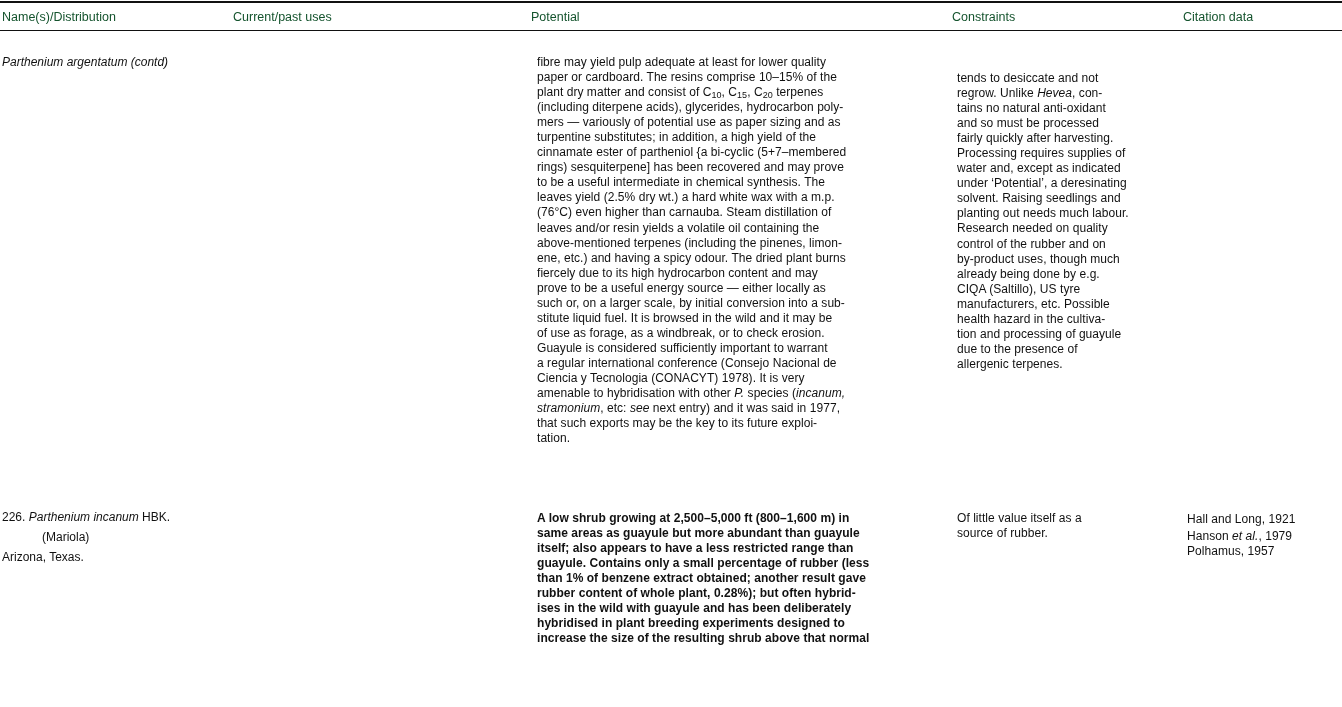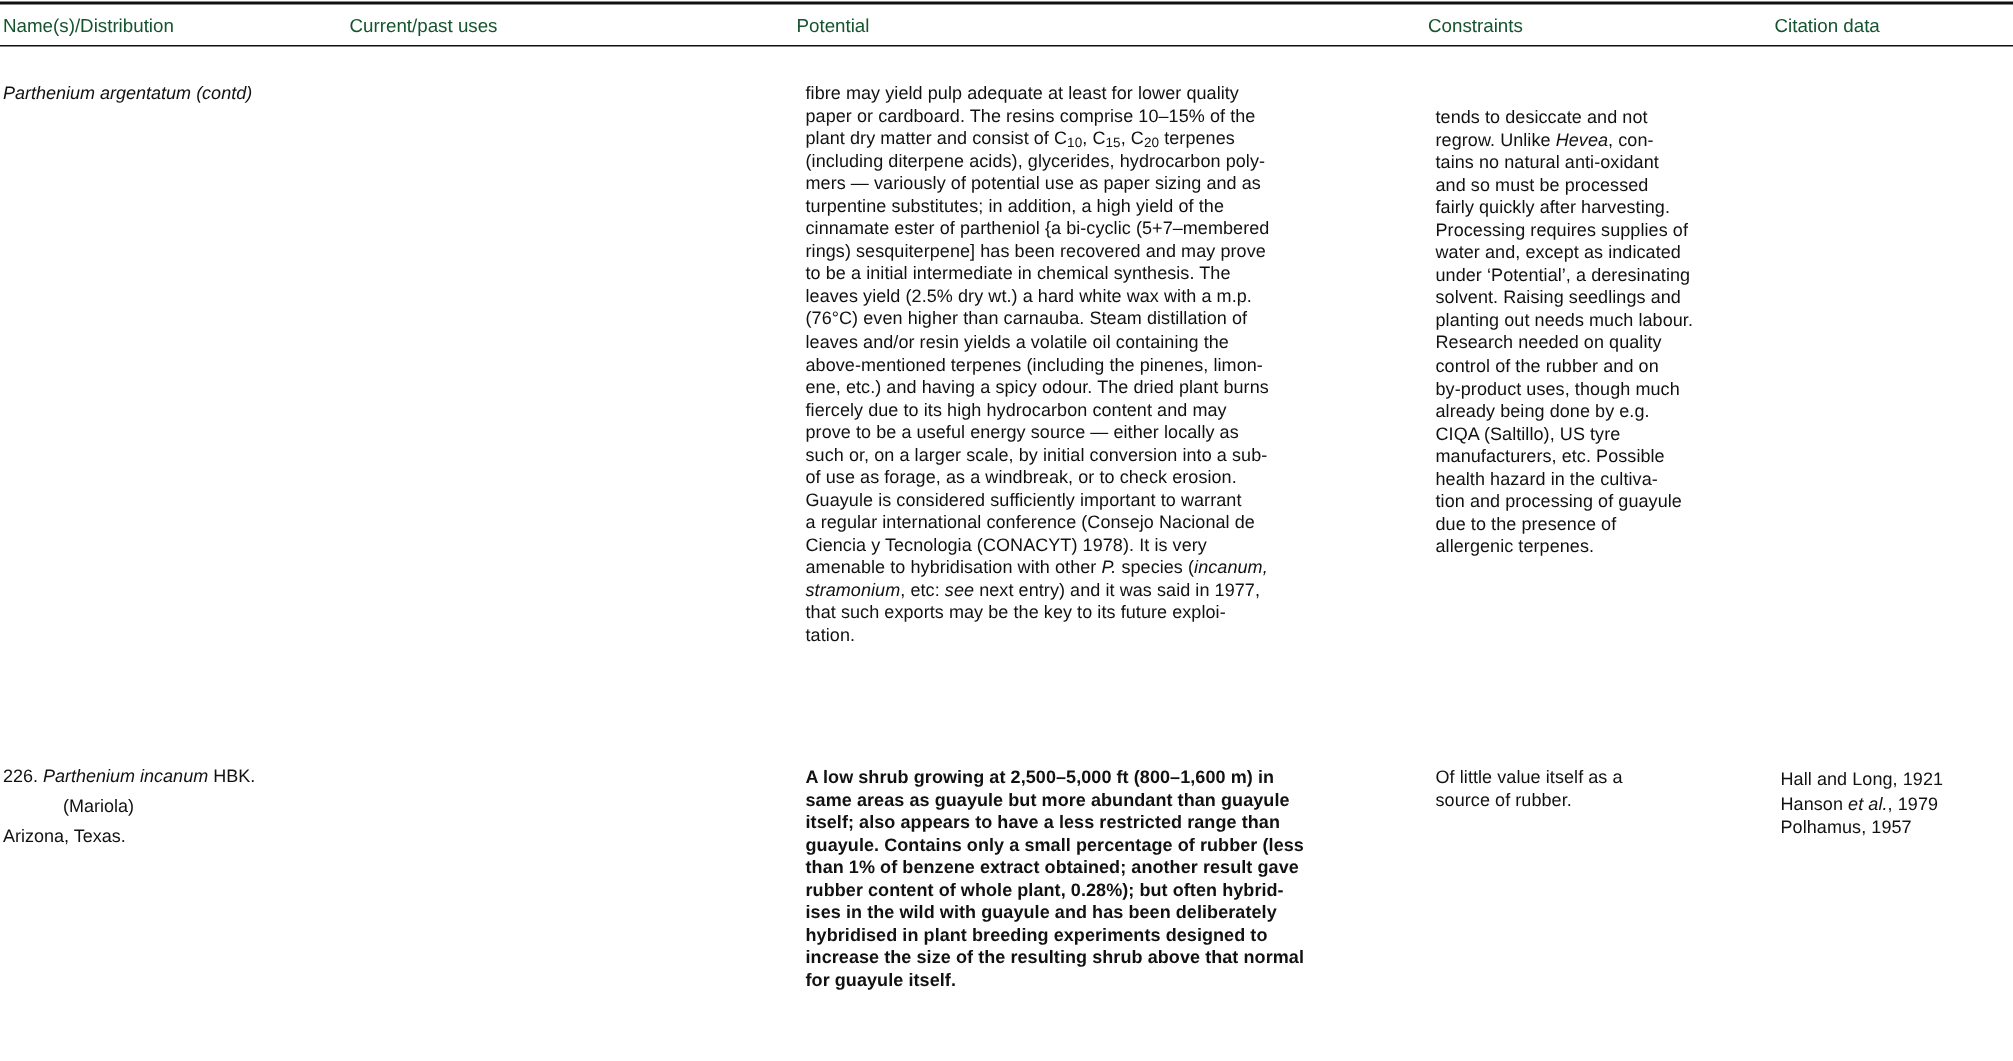--- a/index.html
+++ b/index.html
@@ -38,29 +38,30 @@
 
 <div class="col" id="pot0" style="left:537px; top:55px;">
     <span class="ln">fibre may yield pulp adequate at least for lower quality</span>
     <span class="ln">paper or cardboard.  The resins comprise 10–15% of the</span>
     <span class="ln">plant dry matter and consist of C<sub>10</sub>, C<sub>15</sub>, C<sub>20</sub> terpenes</span>
     <span class="ln">(including diterpene acids), glycerides, hydrocarbon poly-</span>
     <span class="ln">mers — variously of potential use as paper sizing and as</span>
     <span class="ln">turpentine substitutes; in addition, a high yield of the</span>
     <span class="ln">cinnamate ester of partheniol {a bi-cyclic (5+7–membered</span>
     <span class="ln">rings) sesquiterpene] has been recovered and may prove</span>
-    <span class="ln">to be a initial intermediate in chemical synthesis.  The</span>
+    <span class="ln">to be a useful intermediate in chemical synthesis.  The</span>
     <span class="ln">leaves yield (2.5% dry wt.) a hard white wax with a m.p.</span>
     <span class="ln">(76°C) even higher than carnauba.  Steam distillation of</span>
     <span class="ln">leaves and/or resin yields a volatile oil containing the</span>
     <span class="ln">above-mentioned terpenes (including the pinenes, limon-</span>
     <span class="ln">ene, etc.) and having a spicy odour.  The dried plant burns</span>
     <span class="ln">fiercely due to its high hydrocarbon content and may</span>
     <span class="ln">prove to be a useful energy source — either locally as</span>
     <span class="ln">such or, on a larger scale, by initial conversion into a sub-</span>
+    <span class="ln">stitute liquid fuel.  It is browsed in the wild and it may be</span>
     <span class="ln">of use as forage, as a windbreak, or to check erosion.</span>
     <span class="ln">Guayule is considered sufficiently important to warrant</span>
     <span class="ln">a regular international conference (Consejo Nacional de</span>
     <span class="ln">Ciencia y Tecnologia (CONACYT) 1978).  It is very</span>
     <span class="ln">amenable to hybridisation with other <i>P.</i> species (<i>incanum,</i></span>
     <span class="ln"><i>stramonium</i>, etc: <i>see</i> next entry) and it was said in 1977,</span>
     <span class="ln">that such exports may be the key to its future exploi-</span>
     <span class="ln">tation.</span>
   </div>
 <div class="col" id="con0" style="left:957px; top:71px;">
@@ -97,21 +98,20 @@
 <div class="col" id="pot1" style="left:537px; top:511px;font-weight:bold;">
     <span class="ln">A low shrub growing at 2,500–5,000 ft (800–1,600 m) in</span>
     <span class="ln">same areas as guayule but more abundant than guayule</span>
     <span class="ln">itself; also appears to have a less restricted range than</span>
     <span class="ln">guayule.  Contains only a small percentage of rubber (less</span>
     <span class="ln">than 1% of benzene extract obtained; another result gave</span>
     <span class="ln">rubber content of whole plant, 0.28%); but often hybrid-</span>
     <span class="ln">ises in the wild with guayule and has been deliberately</span>
     <span class="ln">hybridised in plant breeding experiments designed to</span>
     <span class="ln">increase the size of the resulting shrub above that normal</span>
-    <span class="ln">for guayule itself.</span>
   </div>
 <div class="col" id="con1" style="left:957px; top:511px;">
     <span class="ln">Of little value itself as a</span>
     <span class="ln">source of rubber.</span>
   </div>
 
 <div class="col" style="left:1187px; top:511px; line-height:16.5px;">
   <span class="ln">
     <span>Hall and Long,</span>
     <span>1921</span>

